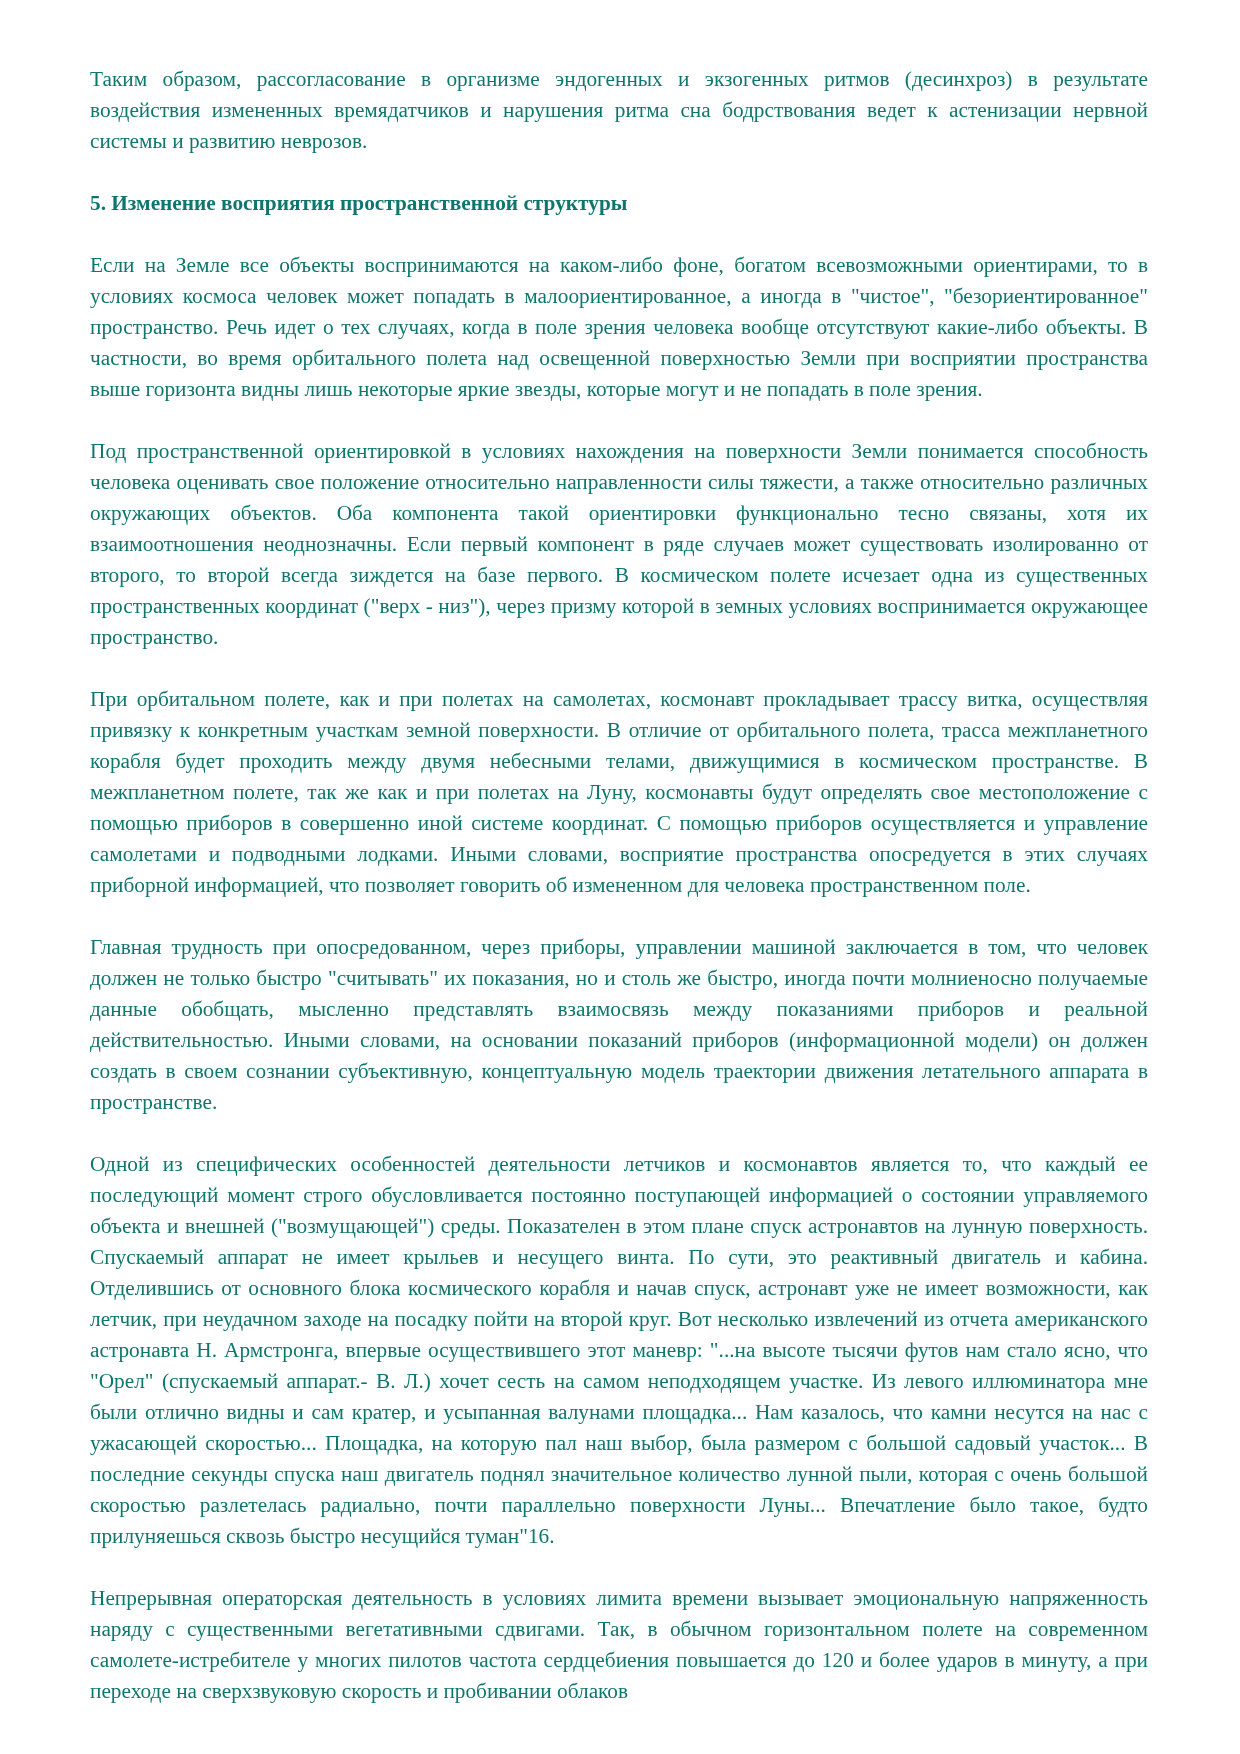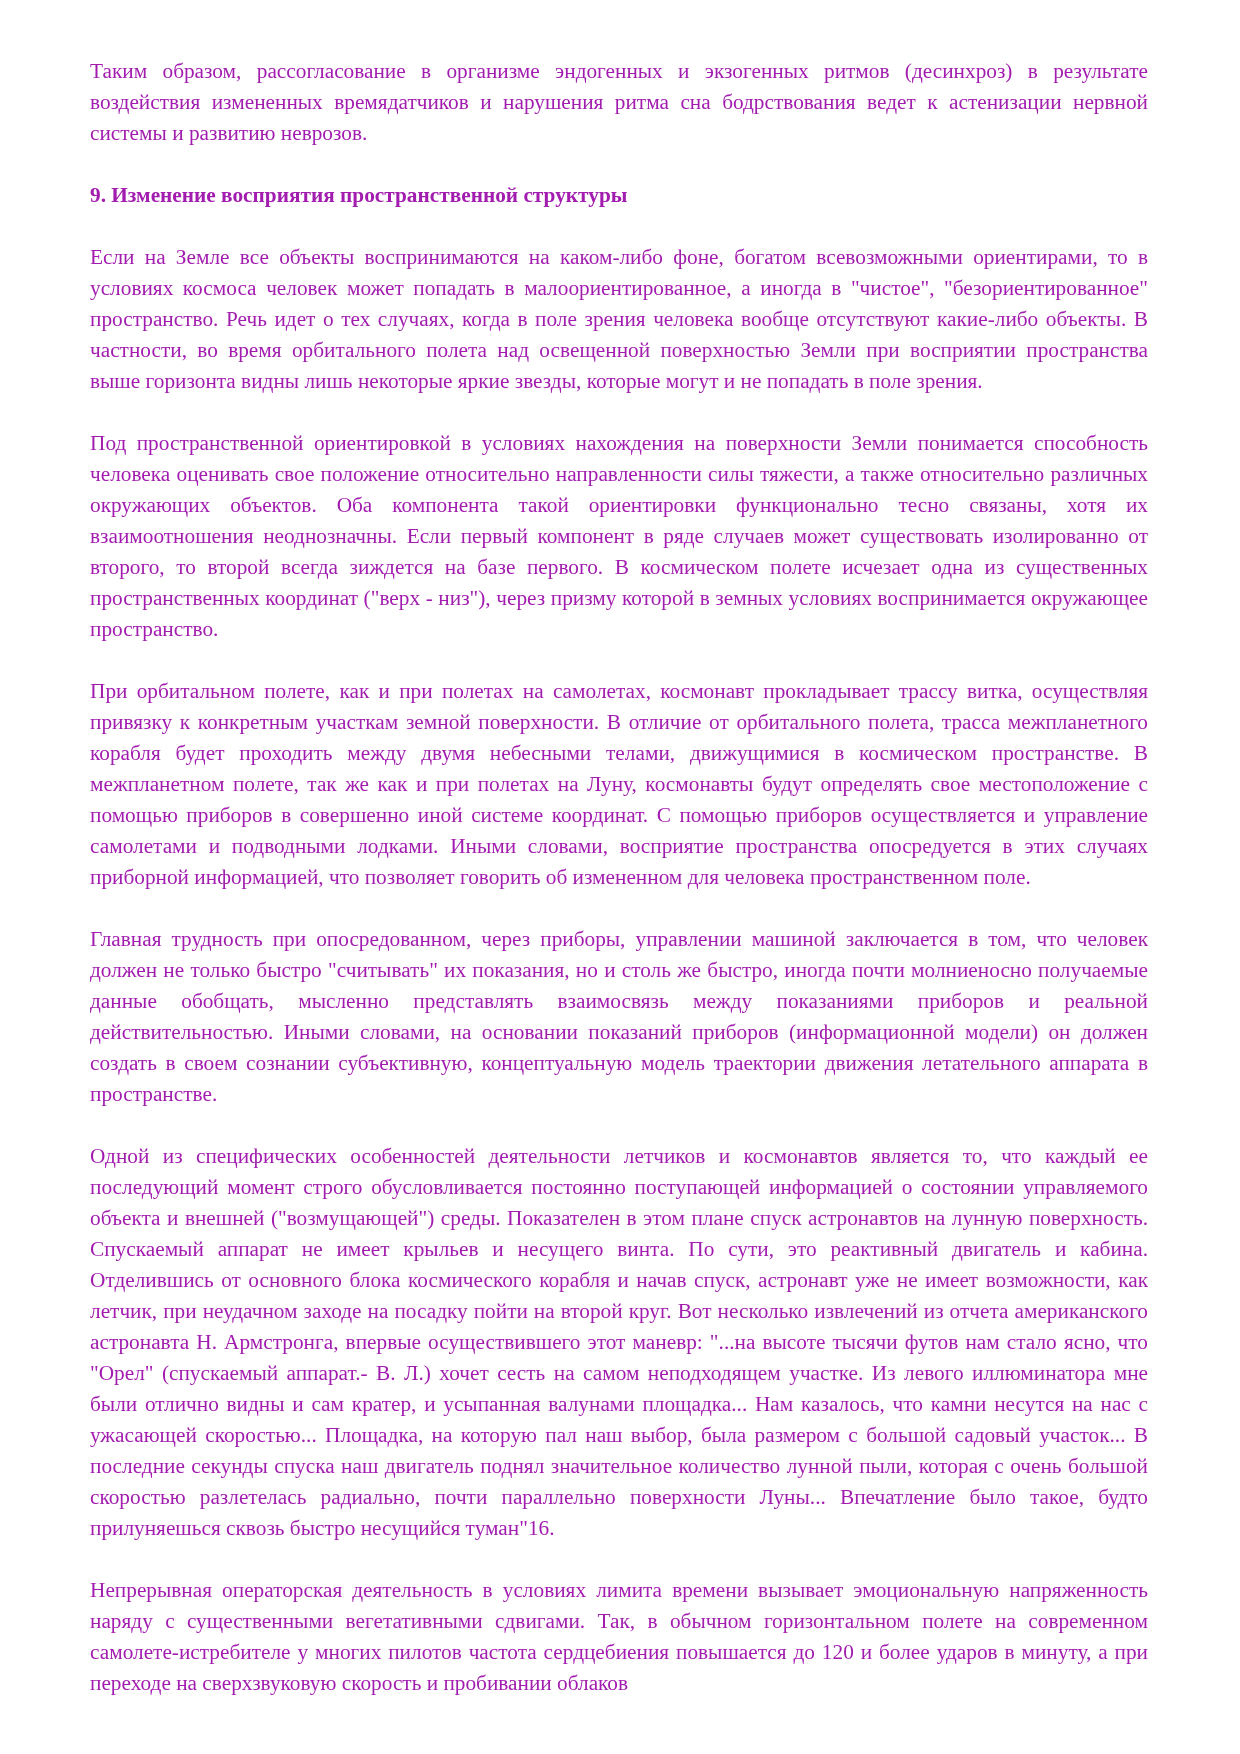--- a/index.html
+++ b/index.html
@@ -1,29 +1,29 @@
 <!DOCTYPE html>
 <html><head>
 <meta charset="utf-8">
 <style>
   html, body { margin: 0; padding: 0; background: #ffffff; }
   body { width: 1240px; height: 1754px; position: relative; overflow: hidden; }
   .page {
-    position: absolute; left: 90px; top: 56px; width: 1058px;
+    position: absolute; left: 90px; top: 64px; width: 1058px;
     font-family: "Liberation Serif", "DejaVu Serif", serif;
-    font-size: 21.3px; line-height: 31px; color: #a21caf;
+    font-size: 21.3px; line-height: 31px; color: #0f766e;
   }
   .para { margin: 0 0 31px 0; text-align: justify; }
   .heading { margin: 0 0 31px 0; font-weight: bold; }
 </style>
 </head>
 <body>
 
 <div class="page">
   <p class="para">Таким образом, рассогласование в организме эндогенных и экзогенных ритмов (десинхроз) в результате воздействия измененных времядатчиков и нарушения ритма сна бодрствования ведет к астенизации нервной системы и развитию неврозов.</p>
-  <p class="heading">9. Изменение восприятия пространственной структуры</p>
+  <p class="heading">5. Изменение восприятия пространственной структуры</p>
   <p class="para">Если на Земле все объекты воспринимаются на каком-либо фоне, богатом всевозможными ориентирами, то в условиях космоса человек может попадать в малоориентированное, а иногда в "чистое", "безориентированное" пространство. Речь идет о тех случаях, когда в поле зрения человека вообще отсутствуют какие-либо объекты. В частности, во время орбитального полета над освещенной поверхностью Земли при восприятии пространства выше горизонта видны лишь некоторые яркие звезды, которые могут и не попадать в поле зрения.</p>
   <p class="para">Под пространственной ориентировкой в условиях нахождения на поверхности Земли понимается способность человека оценивать свое положение относительно направленности силы тяжести, а также относительно различных окружающих объектов. Оба компонента такой ориентировки функционально тесно связаны, хотя их взаимоотношения неоднозначны. Если первый компонент в ряде случаев может существовать изолированно от второго, то второй всегда зиждется на базе первого. В космическом полете исчезает одна из существенных пространственных координат ("верх - низ"), через призму которой в земных условиях воспринимается окружающее пространство.</p>
   <p class="para">При орбитальном полете, как и при полетах на самолетах, космонавт прокладывает трассу витка, осуществляя привязку к конкретным участкам земной поверхности. В отличие от орбитального полета, трасса межпланетного корабля будет проходить между двумя небесными телами, движущимися в космическом пространстве. В межпланетном полете, так же как и при полетах на Луну, космонавты будут определять свое местоположение с помощью приборов в совершенно иной системе координат. С помощью приборов осуществляется и управление самолетами и подводными лодками. Иными словами, восприятие пространства опосредуется в этих случаях приборной информацией, что позволяет говорить об измененном для человека пространственном поле.</p>
   <p class="para">Главная трудность при опосредованном, через приборы, управлении машиной заключается в том, что человек должен не только быстро "считывать" их показания, но и столь же быстро, иногда почти молниеносно получаемые данные обобщать, мысленно представлять взаимосвязь между показаниями приборов и реальной действительностью. Иными словами, на основании показаний приборов (информационной модели) он должен создать в своем сознании субъективную, концептуальную модель траектории движения летательного аппарата в пространстве.</p>
   <p class="para">Одной из специфических особенностей деятельности летчиков и космонавтов является то, что каждый ее последующий момент строго обусловливается постоянно поступающей информацией о состоянии управляемого объекта и внешней ("возмущающей") среды. Показателен в этом плане спуск астронавтов на лунную поверхность. Спускаемый аппарат не имеет крыльев и несущего винта. По сути, это реактивный двигатель и кабина. Отделившись от основного блока космического корабля и начав спуск, астронавт уже не имеет возможности, как летчик, при неудачном заходе на посадку пойти на второй круг. Вот несколько извлечений из отчета американского астронавта Н. Армстронга, впервые осуществившего этот маневр: "...на высоте тысячи футов нам стало ясно, что "Орел" (спускаемый аппарат.- В. Л.) хочет сесть на самом неподходящем участке. Из левого иллюминатора мне были отлично видны и сам кратер, и усыпанная валунами площадка... Нам казалось, что камни несутся на нас с ужасающей скоростью... Площадка, на которую пал наш выбор, была размером с большой садовый участок... В последние секунды спуска наш двигатель поднял значительное количество лунной пыли, которая с очень большой скоростью разлетелась радиально, почти параллельно поверхности Луны... Впечатление было такое, будто прилуняешься сквозь быстро несущийся туман"16.</p>
   <p class="para">Непрерывная операторская деятельность в условиях лимита времени вызывает эмоциональную напряженность наряду с существенными вегетативными сдвигами. Так, в обычном горизонтальном полете на современном самолете-истребителе у многих пилотов частота сердцебиения повышается до 120 и более ударов в минуту, а при переходе на сверхзвуковую скорость и пробивании облаков</p>
 </div>
 
 </body></html>

